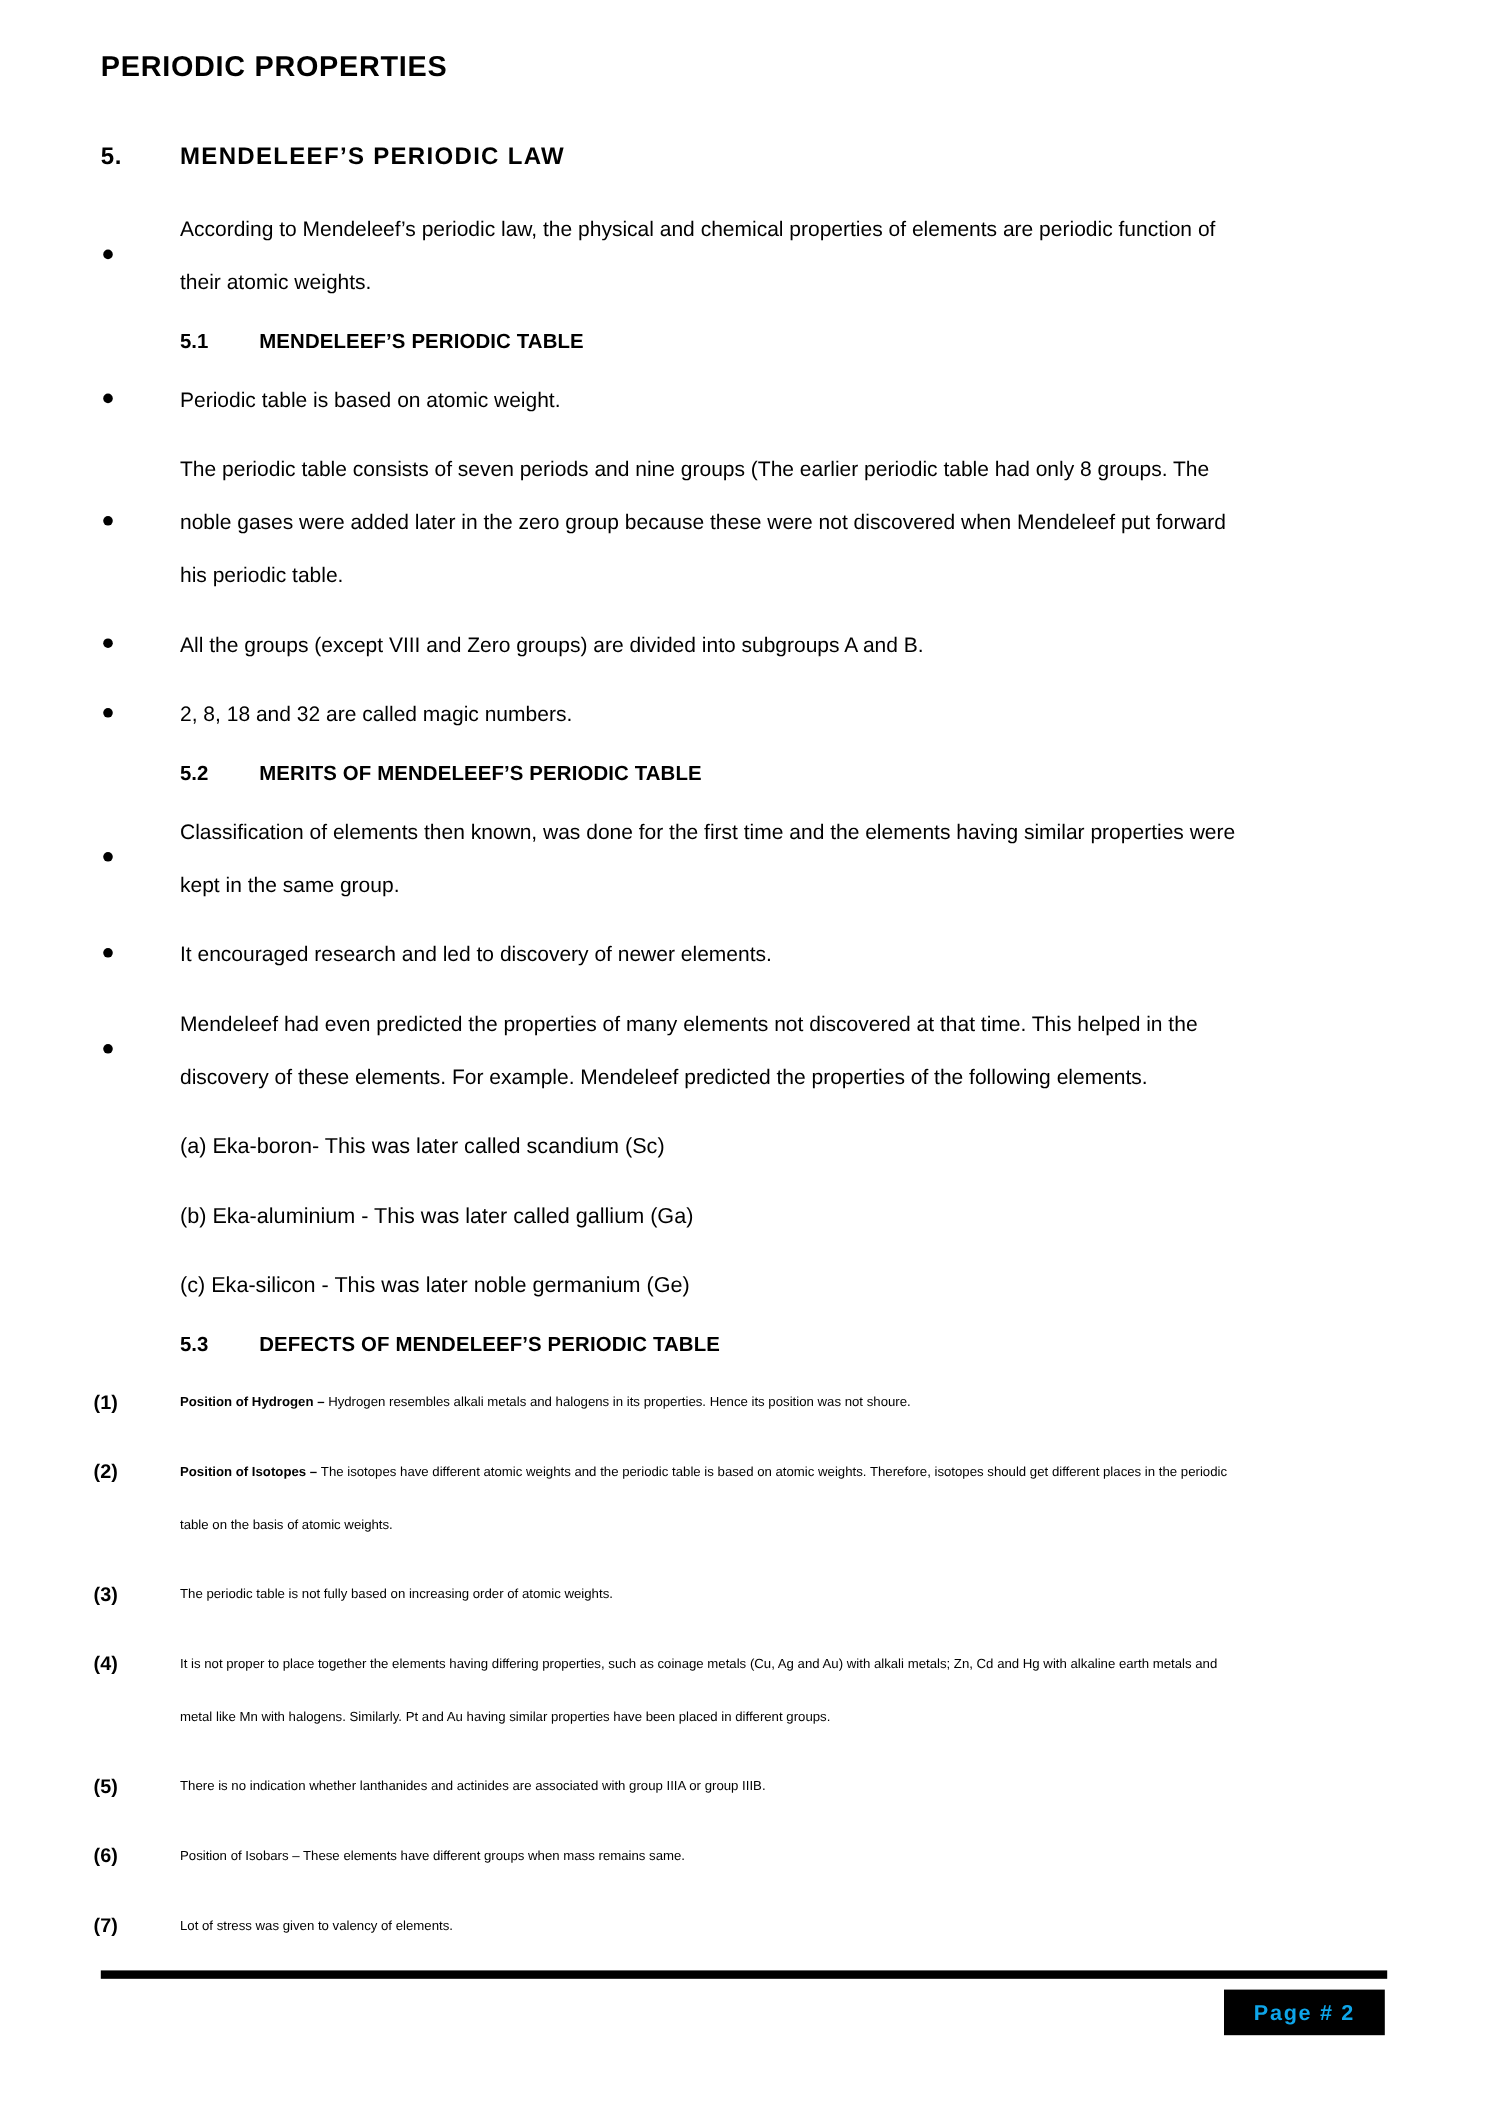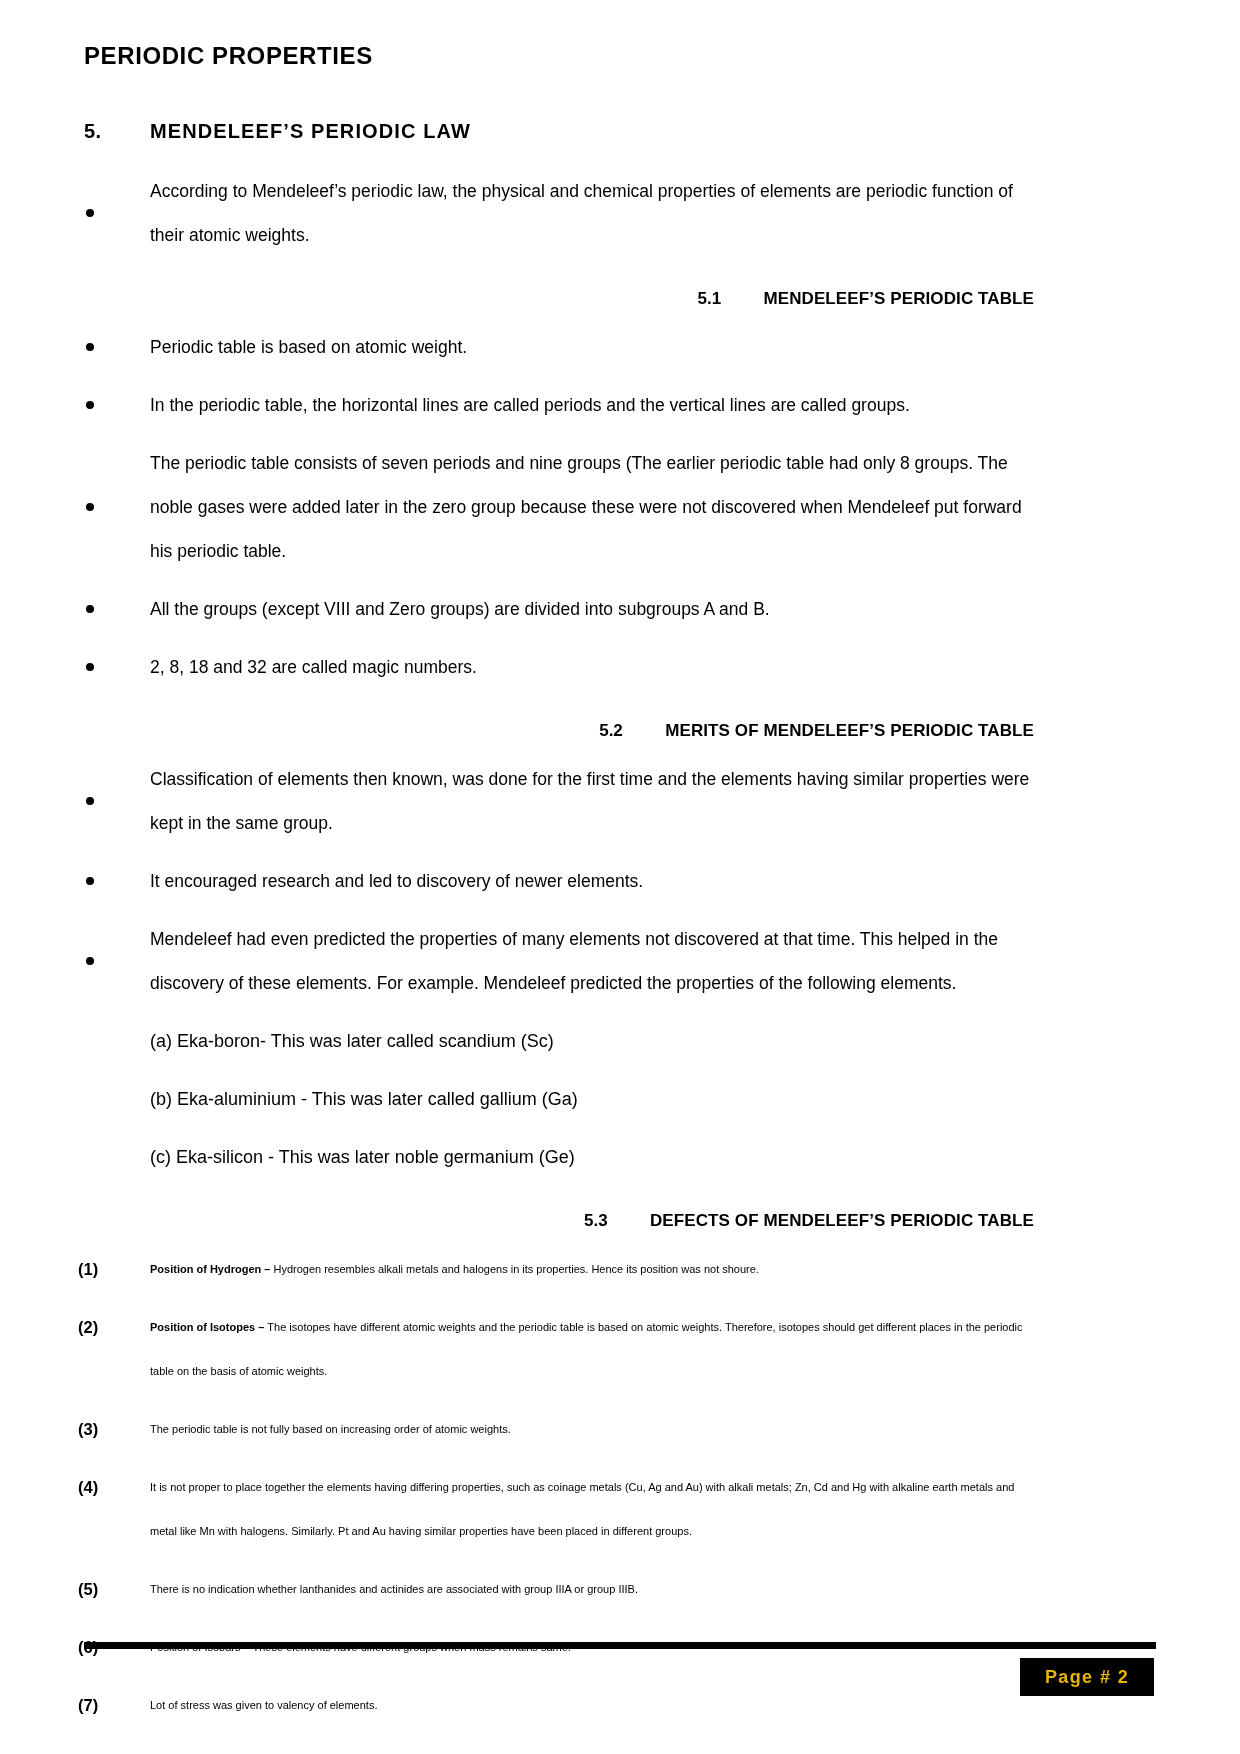--- a/index.html
+++ b/index.html
@@ -60,23 +60,22 @@
     font-size: 20px;
     font-weight: bold;
     letter-spacing: 1.1px;
     margin-top: 24px;
   }
 
   
   .sub-head {
     display: flex;
     align-items: baseline;
-    margin: 32px 0 16px 0;
+    margin: 18px 0 16px 0;
     padding-left: 66px;
-    justify-content: flex-end;
   }
   .sub-head .num {
     width: 66px;
     flex: 0 0 66px;
     font-size: 17px;
     font-weight: bold;
   }
   .sub-head .title {
     font-size: 17px;
     font-weight: bold;
@@ -152,21 +151,21 @@
     height: 7px;
     background: #000;
   }
   .page-badge {
     position: absolute;
     top: 1658px;
     left: 1020px;
     width: 134px;
     height: 38px;
     background: #000;
-    color: #eab308;
+    color: #0ea5e9;
     font-size: 18px;
     font-weight: bold;
     letter-spacing: 1.4px;
     display: flex;
     align-items: center;
     justify-content: center;
   }
 </style>
 </head>
 <body>
@@ -191,24 +190,20 @@
       <span class="num">5.1</span>
       <span class="title">MENDELEEF’S PERIODIC TABLE</span>
     </div>
 
     <div class="bullet-row">
       <span class="marker"><span class="dot"></span></span>
       <span class="body">Periodic table is based on atomic weight.</span>
     </div>
     <div class="bullet-row">
       <span class="marker"><span class="dot"></span></span>
-      <span class="body">In the periodic table, the horizontal lines are called periods and the vertical lines are called groups.</span>
-    </div>
-    <div class="bullet-row">
-      <span class="marker"><span class="dot"></span></span>
       <span class="body">The periodic table consists of seven periods and nine groups (The earlier periodic table had only 8 groups. The noble gases were added later in the zero group because these were not discovered when Mendeleef put forward his periodic table.</span>
     </div>
     <div class="bullet-row">
       <span class="marker"><span class="dot"></span></span>
       <span class="body">All the groups (except VIII and Zero groups) are divided into subgroups A and B.</span>
     </div>
     <div class="bullet-row">
       <span class="marker"><span class="dot"></span></span>
       <span class="body">2, 8, 18 and 32 are called magic numbers.</span>
     </div>

